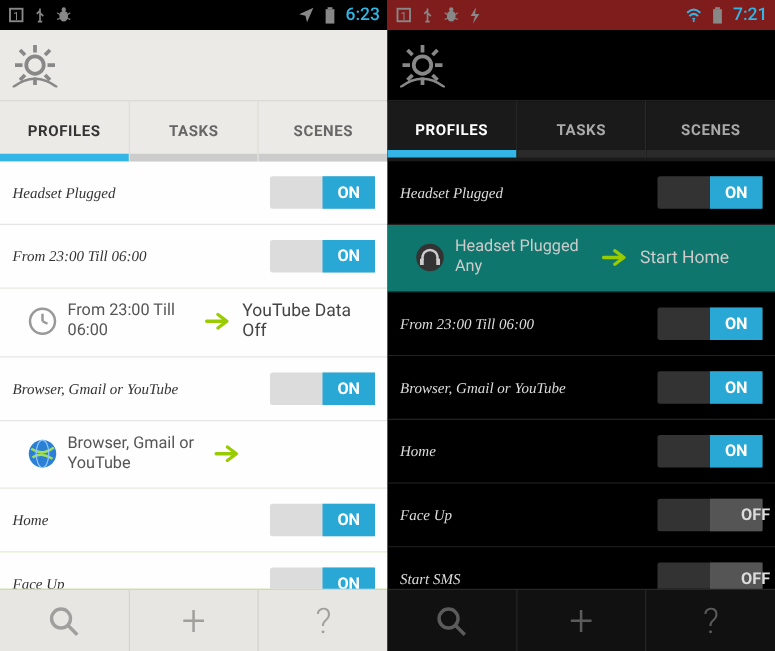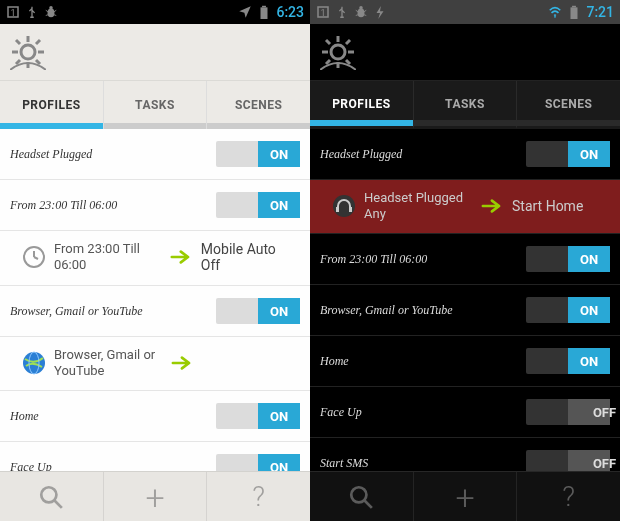--- a/index.html
+++ b/index.html
@@ -4,21 +4,21 @@
 <style>
   * { box-sizing: border-box; margin: 0; padding: 0; }
   body { background: #fff; font-family: Roboto, Arial, sans-serif; width: 620px; height: 521px; overflow: hidden; }
   .wrap { display: flex; width: 620px; height:521px; gap:0; }
   .phone { width: 310px; height: 521px; background: #bef264; position: relative; display:flex; flex-direction:column; }
   .phone.dark { background: #000; }
 
   
   .status { height: 24px; display:flex; justify-content:space-between; align-items:center; padding:0 6px; font-size:12px; }
   .phone.light .status { background:#000; color:#888; }
-  .phone.dark .status { background:#404040; color:#888; }
+  .phone.dark .status { background:#7f1d1d; color:#888; }
   .status .left, .status .right { display:flex; align-items:center; gap:5px; }
   .status .clock { color:#33b5e5; font-size:14px; font-weight:500;}
   .stat-icon { width:14px; height:14px; display:inline-block; }
 
   
   .header { height:57px; display:flex; align-items:center; padding-left:10px; border-bottom:1px solid rgba(128,128,128,.15);}
   .phone.light .header { background:#eceae6; }
   .phone.dark .header { background:#000; border-bottom:1px solid #222;}
   .gear { width:36px; height:36px; }
   
@@ -52,21 +52,21 @@
   .switch .track { position:absolute; inset:0; border-radius:2px; }
   .phone.light .switch .track { background:#dcdcdc; }
   .phone.dark .switch .track { background:#333; }
   .switch .thumb { position:relative; width:50%; height:100%; display:flex; align-items:center; justify-content:center; color:#fff;}
   .switch.on .thumb { background:#29a8d6; margin-left:auto;}
   .switch.off .thumb { background:#7a7a7a; margin-left:0; color:#ddd;padding-left:31px;}
   .phone.dark .switch.off .thumb { background:#555;}
 
   .subrow { display:flex; align-items:center; gap:10px; padding:10px 12px 12px 22px; border-bottom:1px solid;}
   .phone.light .subrow { border-color:#e5e5e5; background:#fefefe;}
-  .phone.dark .subrow { border-color:#222; background:#7f1d1d;}
+  .phone.dark .subrow { border-color:#222; background:#0f766e;}
   .subrow .cond { display:flex; align-items:center; gap:8px; width:138px;}
   .subrow .cond-text { font-size:13px; line-height:1.2; }
   .phone.light .subrow .cond-text { color:#555;}
   .phone.dark .subrow .cond-text { color:#ccc;}
   .subrow .action { font-size:14px; }
   .phone.light .subrow .action { color:#444;}
   .phone.dark .subrow .action { color:#ccc;}
   .icon-circle { width:24px; height:24px; flex:none; }
 
   
@@ -220,21 +220,21 @@
     <div class="subrow">
       <div class="cond">
         <svg class="icon-circle" viewBox="0 0 24 24">
               <use href="#clock"></use>
             </svg>
         <span class="cond-text">From 23:00 Till 06:00</span>
       </div>
       <svg viewBox="0 0 22 20" width="22" height="18">
             <use href="#arrow"></use>
           </svg>
-      <span class="action">Mobile Auto Off</span>
+      <span class="action">YouTube Data Off</span>
     </div>
 
     <div class="row">
       <span class="label">Browser, Gmail or YouTube</span>
       <div class="switch on">
             <div class="track"></div>
             <div class="thumb">ON</div>
           </div>
     </div>
     <div class="subrow">

